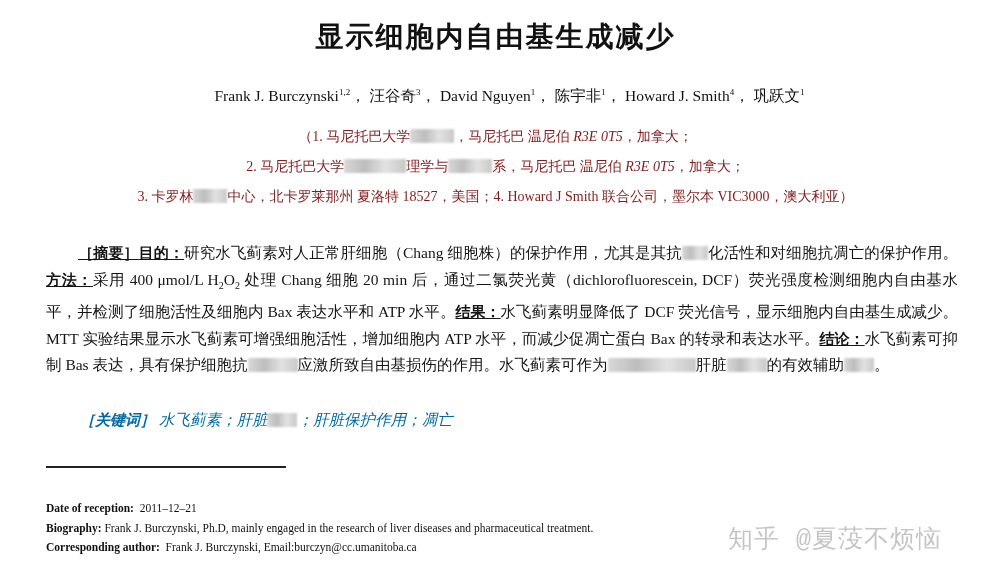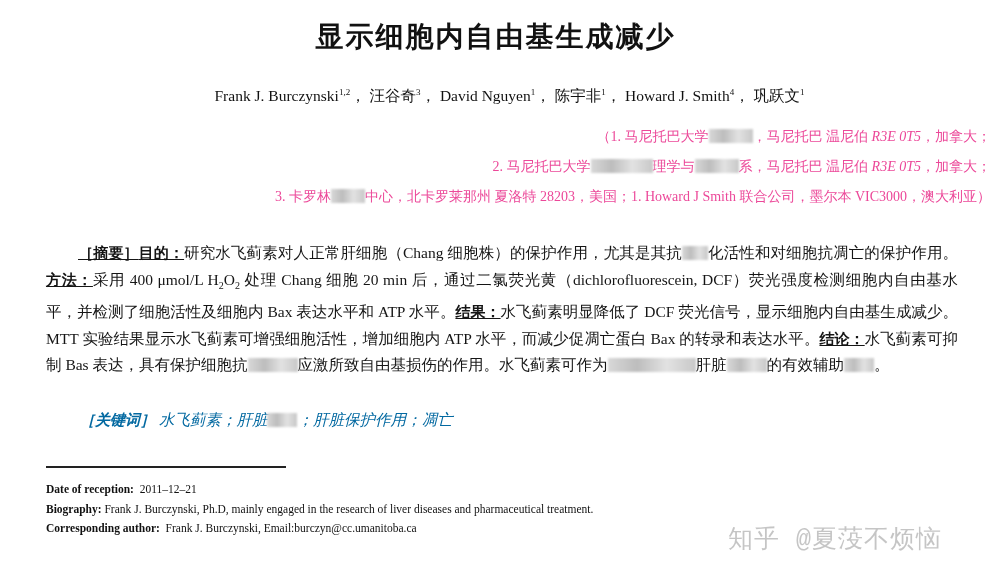--- a/index.html
+++ b/index.html
@@ -15,21 +15,21 @@
     font-family: "DejaVu Sans", sans-serif;
     font-weight: bold; font-size: 28px; letter-spacing: 2px; color: #111;
   }
   .authors {
     position: absolute; left: 0; right: 0; top: 86px;
     text-align: center; font-size: 15.5px; padding-left: 28px;
   }
   .authors sup { font-size: 9px; vertical-align: 6px; }
   .affil {
     position: absolute; left: 0; right: 0;
-    text-align: right; font-size: 14px; color: #ec4899;
+    text-align: center; font-size: 14px; color: #7f1d1d;
   }
   .affil .i { font-style: italic; }
   .blur {
     display: inline-block; height: 14px; vertical-align: -2px;
     background: linear-gradient(90deg,#d8d8d8,#bdbdbd,#e2e2e2,#c8c8c8);
     filter: blur(1.2px);
   }
   .abstract {
     position: absolute; left: 46px; width: 912px; top: 240px;
     font-size: 15.5px; line-height: 26.5px; color: #151515;
@@ -40,21 +40,21 @@
   .abstract sub { font-size: 10px; }
   .keywords {
     position: absolute; left: 80px; top: 410px;
     font-size: 15.5px; color: #0369a1; font-style: italic;
   }
   .keywords .lbl { font-family: "DejaVu Sans", sans-serif; font-weight: bold; font-size: 15px; }
   .rule {
     position: absolute; left: 46px; top: 466px; width: 240px; height: 1.5px; background: #222;
   }
   .notes {
-    position: absolute; left: 46px; top: 480px; width: 930px;
+    position: absolute; left: 46px; top: 499px; width: 930px;
     font-size: 11.5px; line-height: 19.5px; color: #111;
   }
   .notes b { font-weight: bold; }
   .watermark {
     position: absolute; left: 728px; top: 522px;
     font-family: Liberation Mono, monospace;
     font-size: 25px; color: rgba(150,150,150,0.55);
     letter-spacing: 1px; pointer-events: none;
   }
 </style>
@@ -72,21 +72,21 @@
   <span><span>巩跃文</span><sup>1</sup><span></span></span>
 </div>
 
 <div class="affil" style="top:128px">
   <span>（1. 马尼托巴大学</span><span class="blur" style="width:44px"></span><span>，马尼托巴 温尼伯 </span><span class="i">R3E 0T5</span><span>，加拿大；</span>
 </div>
 <div class="affil" style="top:158px">
   <span>2. 马尼托巴大学</span><span class="blur" style="width:62px"></span><span>理学与</span><span class="blur" style="width:44px"></span><span>系，马尼托巴 温尼伯 </span><span class="i">R3E 0T5</span><span>，加拿大；</span>
 </div>
 <div class="affil" style="top:188px">
-  <span>3. 卡罗林</span><span class="blur" style="width:34px"></span><span>中心，北卡罗莱那州 夏洛特 28203，美国；1. Howard J Smith 联合公司，墨尔本 VIC3000，澳大利亚）</span>
+  <span>3. 卡罗林</span><span class="blur" style="width:34px"></span><span>中心，北卡罗莱那州 夏洛特 18527，美国；4. Howard J Smith 联合公司，墨尔本 VIC3000，澳大利亚）</span>
 </div>
 
 <div class="abstract">
   <span class="indent"></span><span class="lbl">［摘要］</span><span class="lbl">目的：</span><span>研究水飞蓟素对人正常肝细胞（Chang 细胞株）的保护作用，尤其是其抗</span><span class="blur" style="width:26px"></span><span>化活性和对细胞抗凋亡的保护作用。</span><span class="lbl">方法：</span><span>采用 400 μmol/L H</span><sub>2</sub><span>O</span><sub>2</sub><span> 处理 Chang 细胞 20 min 后，通过二氯荧光黄（dichlorofluorescein, DCF）荧光强度检测细胞内自由基水平，并检测了细胞活性及细胞内 Bax 表达水平和 ATP 水平。</span><span class="lbl">结果：</span><span>水飞蓟素明显降低了 DCF 荧光信号，显示细胞内自由基生成减少。MTT 实验结果显示水飞蓟素可增强细胞活性，增加细胞内 ATP 水平，而减少促凋亡蛋白 Bax 的转录和表达水平。</span><span class="lbl">结论：</span><span>水飞蓟素可抑制 Bas 表达，具有保护细胞抗</span><span class="blur" style="width:50px"></span><span>应激所致自由基损伤的作用。水飞蓟素可作为</span><span class="blur" style="width:88px"></span><span>肝脏</span><span class="blur" style="width:40px"></span><span>的有效辅助</span><span class="blur" style="width:30px"></span><span>。</span>
 </div>
 
 <div class="keywords">
   <span class="lbl">［关键词］</span>
   <span>水飞蓟素；肝脏</span><span class="blur" style="width:30px"></span><span>；肝脏保护作用；凋亡</span>
 </div>

